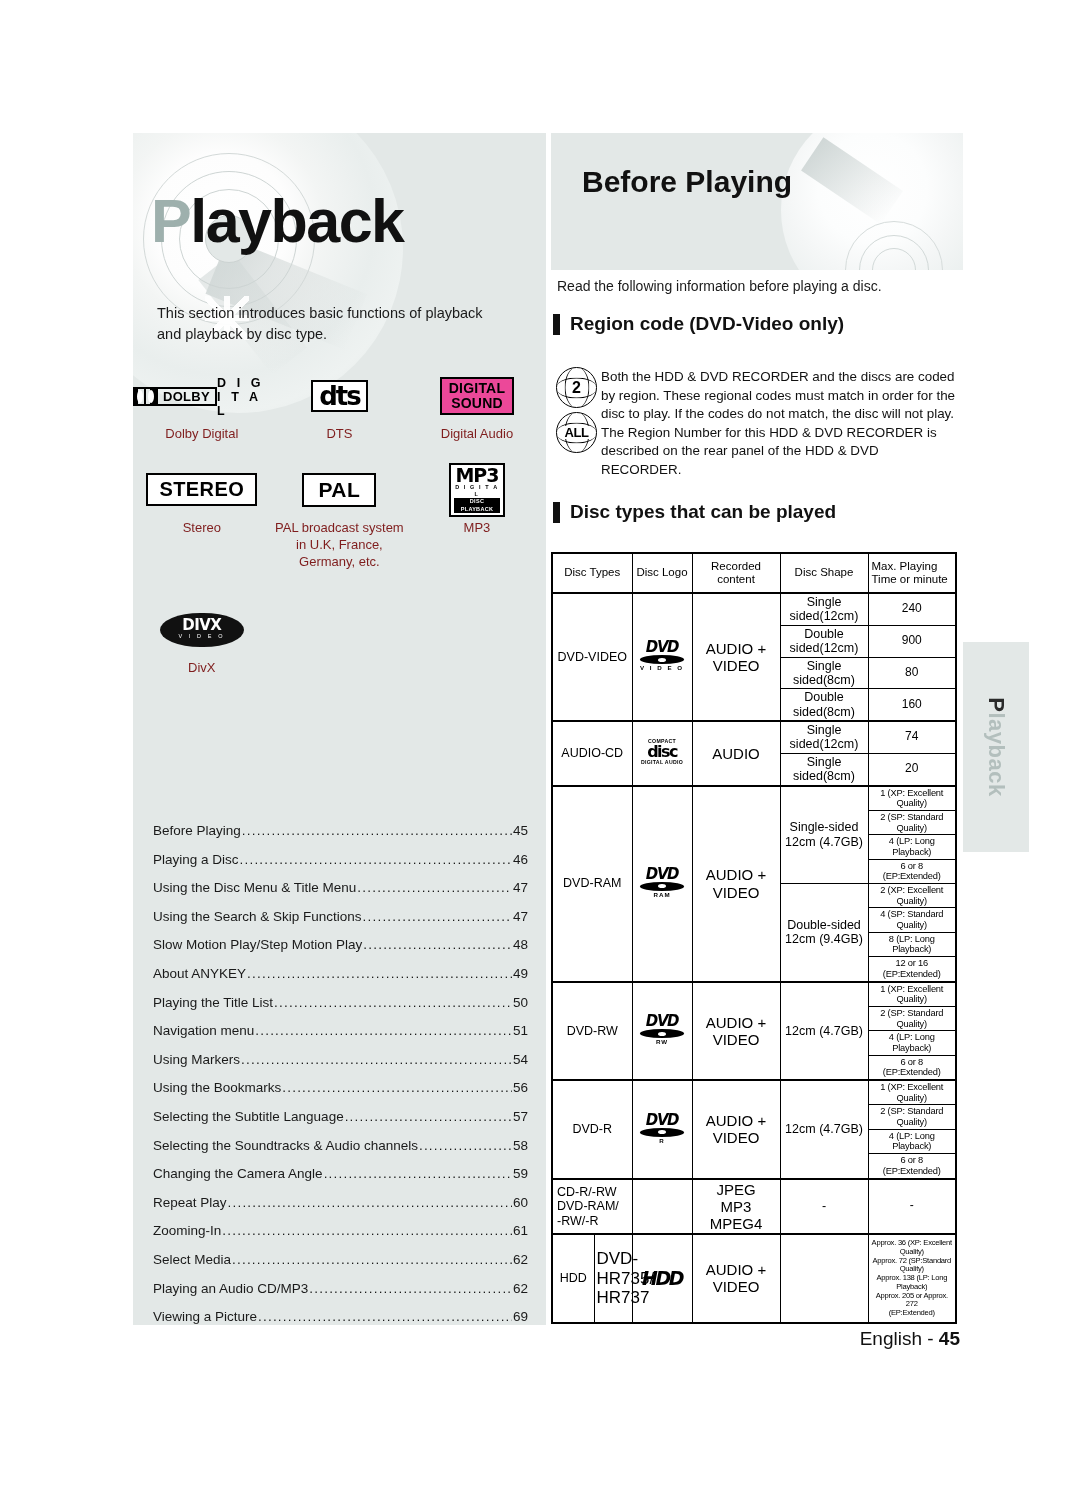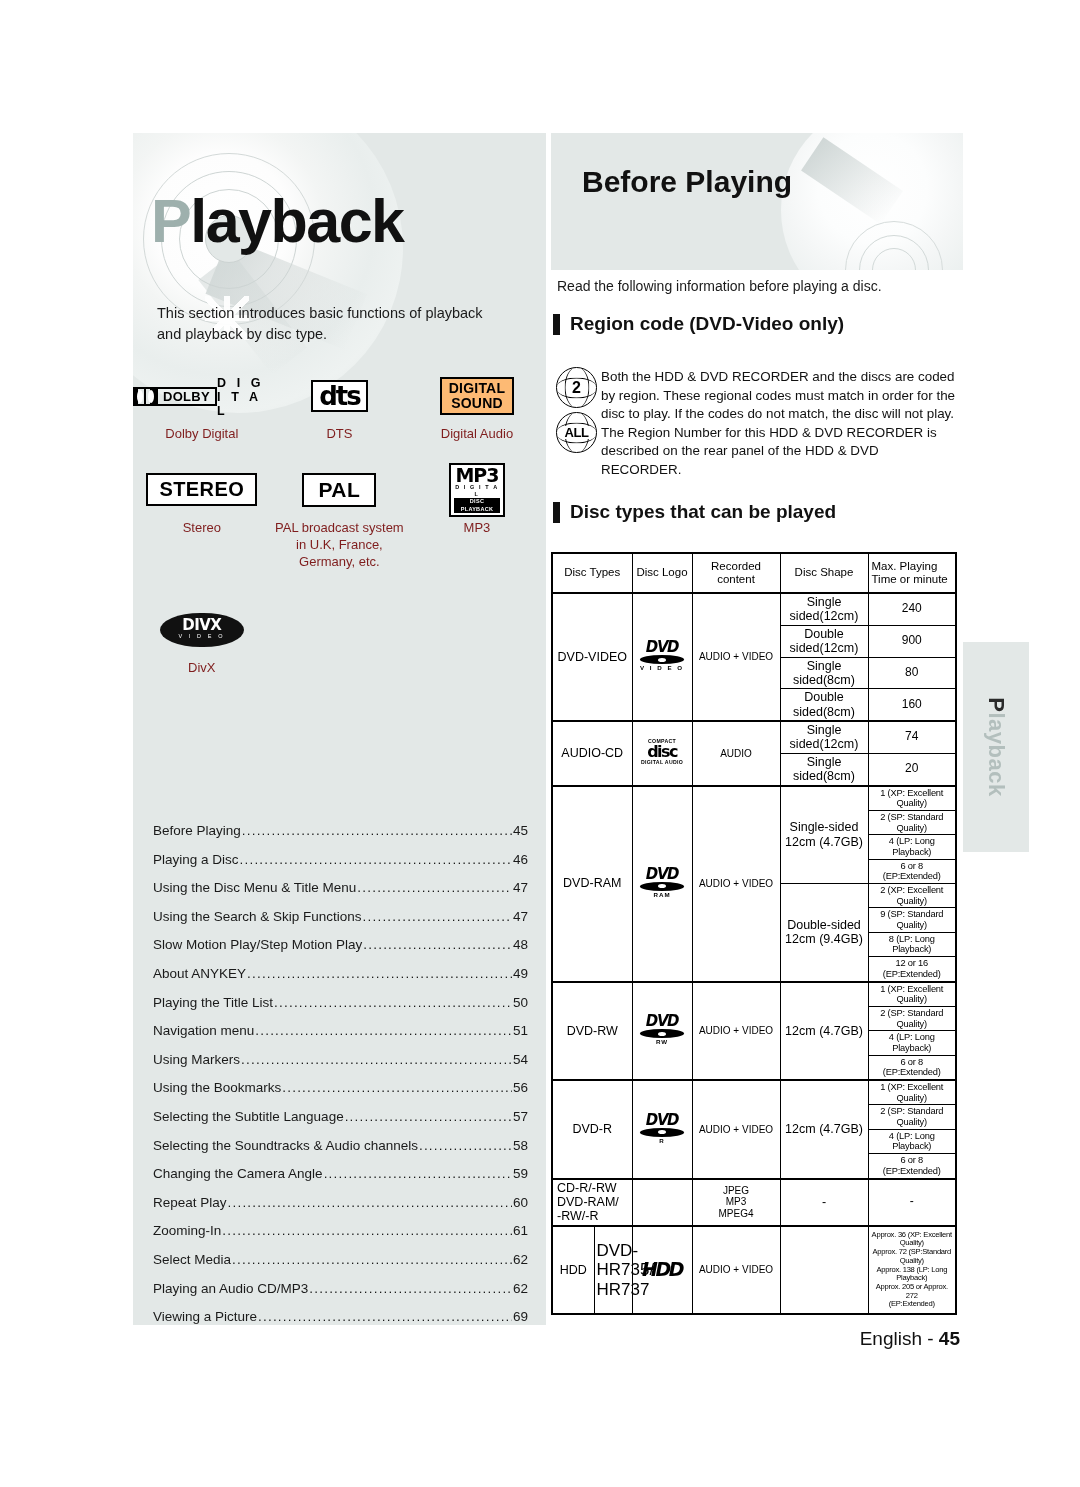--- a/index.html
+++ b/index.html
@@ -86,21 +86,21 @@
     border:2px solid #000;border-left:none;padding:0 5px;font-size:13px;font-weight:bold;
     display:flex;align-items:center;letter-spacing:.3px;
   }
   .dolby-bottom{font-size:12.5px;font-weight:bold;letter-spacing:3.6px;margin-top:1px;}
 
   
   .dts-box{border:2px solid #000;padding:2px 6px 1px;background:#fff;}
   .dts-text{font-size:26px;font-weight:bold;letter-spacing:-2px;line-height:.95;font-family:"DejaVu Sans",sans-serif;}
 
   
-  .digsound{border:2px solid #000;padding:2px 7px;background:#fdba74;text-align:center;}
+  .digsound{border:2px solid #000;padding:2px 7px;background:#ec4899;text-align:center;}
   .digsound div{font-size:14px;font-weight:bold;line-height:1.04;letter-spacing:.2px;}
 
   
   .stereo-box{border:2px solid #000;padding:3px 11px;background:#fff;}
   .stereo-box span{font-size:20px;font-weight:bold;letter-spacing:.4px;}
 
   
   .pal-box{border:2px solid #000;padding:3px 14px;background:#fff;}
   .pal-box span{font-size:21px;font-weight:bold;letter-spacing:.5px;}
 
@@ -194,21 +194,21 @@
     font-weight:normal;color:#000;line-height:1.15;
   }
   #disc-table .hdr td{font-size:11.5px;padding:4px 2px;height:30px;}
   #disc-table .hdr td.mpt{text-align:left;padding-left:3px;}
   .thick-top{border-top:2.5px solid #000 !important;}
   .thick-bottom{border-bottom:2.5px solid #000 !important;}
   .thick-left{border-left:2.2px solid #000 !important;}
   .thick-right{border-right:2.2px solid #000 !important;}
   .sep-row td{border-top:2px solid #000 !important;}
   .type-cell{font-size:12.5px;}
-  .content-cell{font-size:10px;}
+  .content-cell{font-size:15px;}
   .shape-cell{font-size:12.5px;}
   .time-cell{font-size:12px;}
   .qual-cell{font-size:9.3px;letter-spacing:-.2px;}
   .hdd-qual{font-size:7.6px;letter-spacing:-.25px;line-height:1.25;}
   .small-shape{font-size:17px;}
 
   
   .dvd-logo{display:inline-block;text-align:center;line-height:1;}
   .dvd-top{
     font-size:15px;font-weight:bold;font-style:italic;letter-spacing:-1.4px;
@@ -559,21 +559,21 @@
         <td class="thick-right qual-cell">4 (LP: Long Playback)</td>
       </tr>
     <tr>
         <td class="thick-right qual-cell">6 or 8 (EP:Extended)</td>
       </tr>
     <tr>
       <td class="shape-cell" rowspan="4">Double-sided 12cm (9.4GB)</td>
       <td class="thick-right qual-cell">2 (XP: Excellent Quality)</td>
     </tr>
     <tr>
-        <td class="thick-right qual-cell">9 (SP: Standard Quality)</td>
+        <td class="thick-right qual-cell">4 (SP: Standard Quality)</td>
       </tr>
     <tr>
         <td class="thick-right qual-cell">8 (LP: Long Playback)</td>
       </tr>
     <tr>
         <td class="thick-right qual-cell">12 or 16 (EP:Extended)</td>
       </tr>
 
     <tr class="sep-row">
       <td class="thick-left type-cell" colspan="2" rowspan="4">DVD-RW</td>

